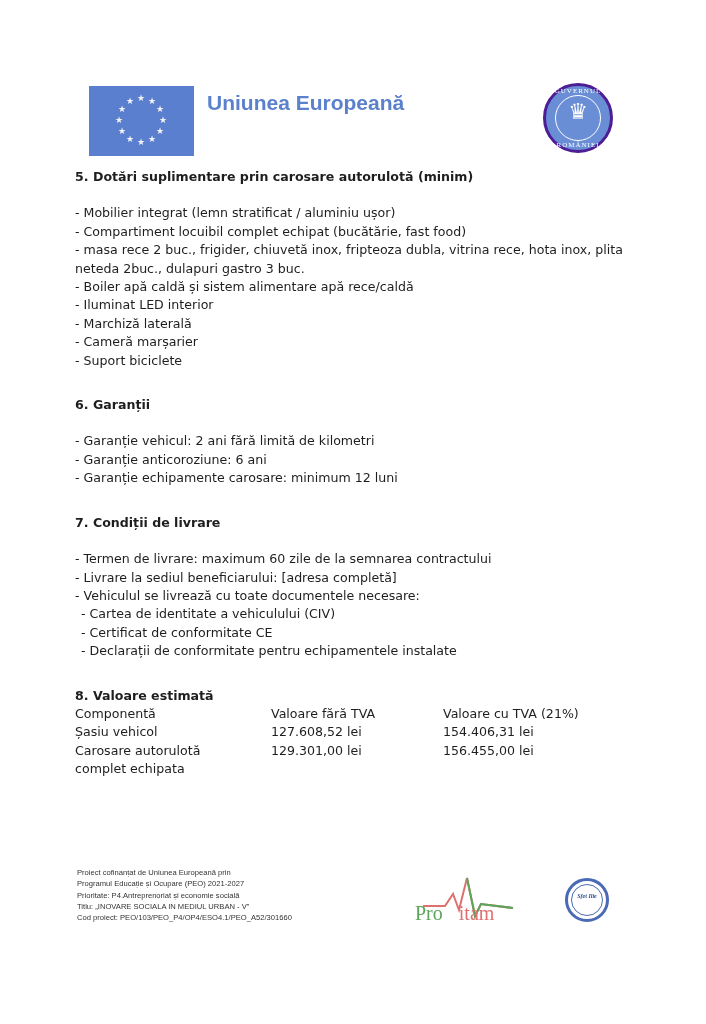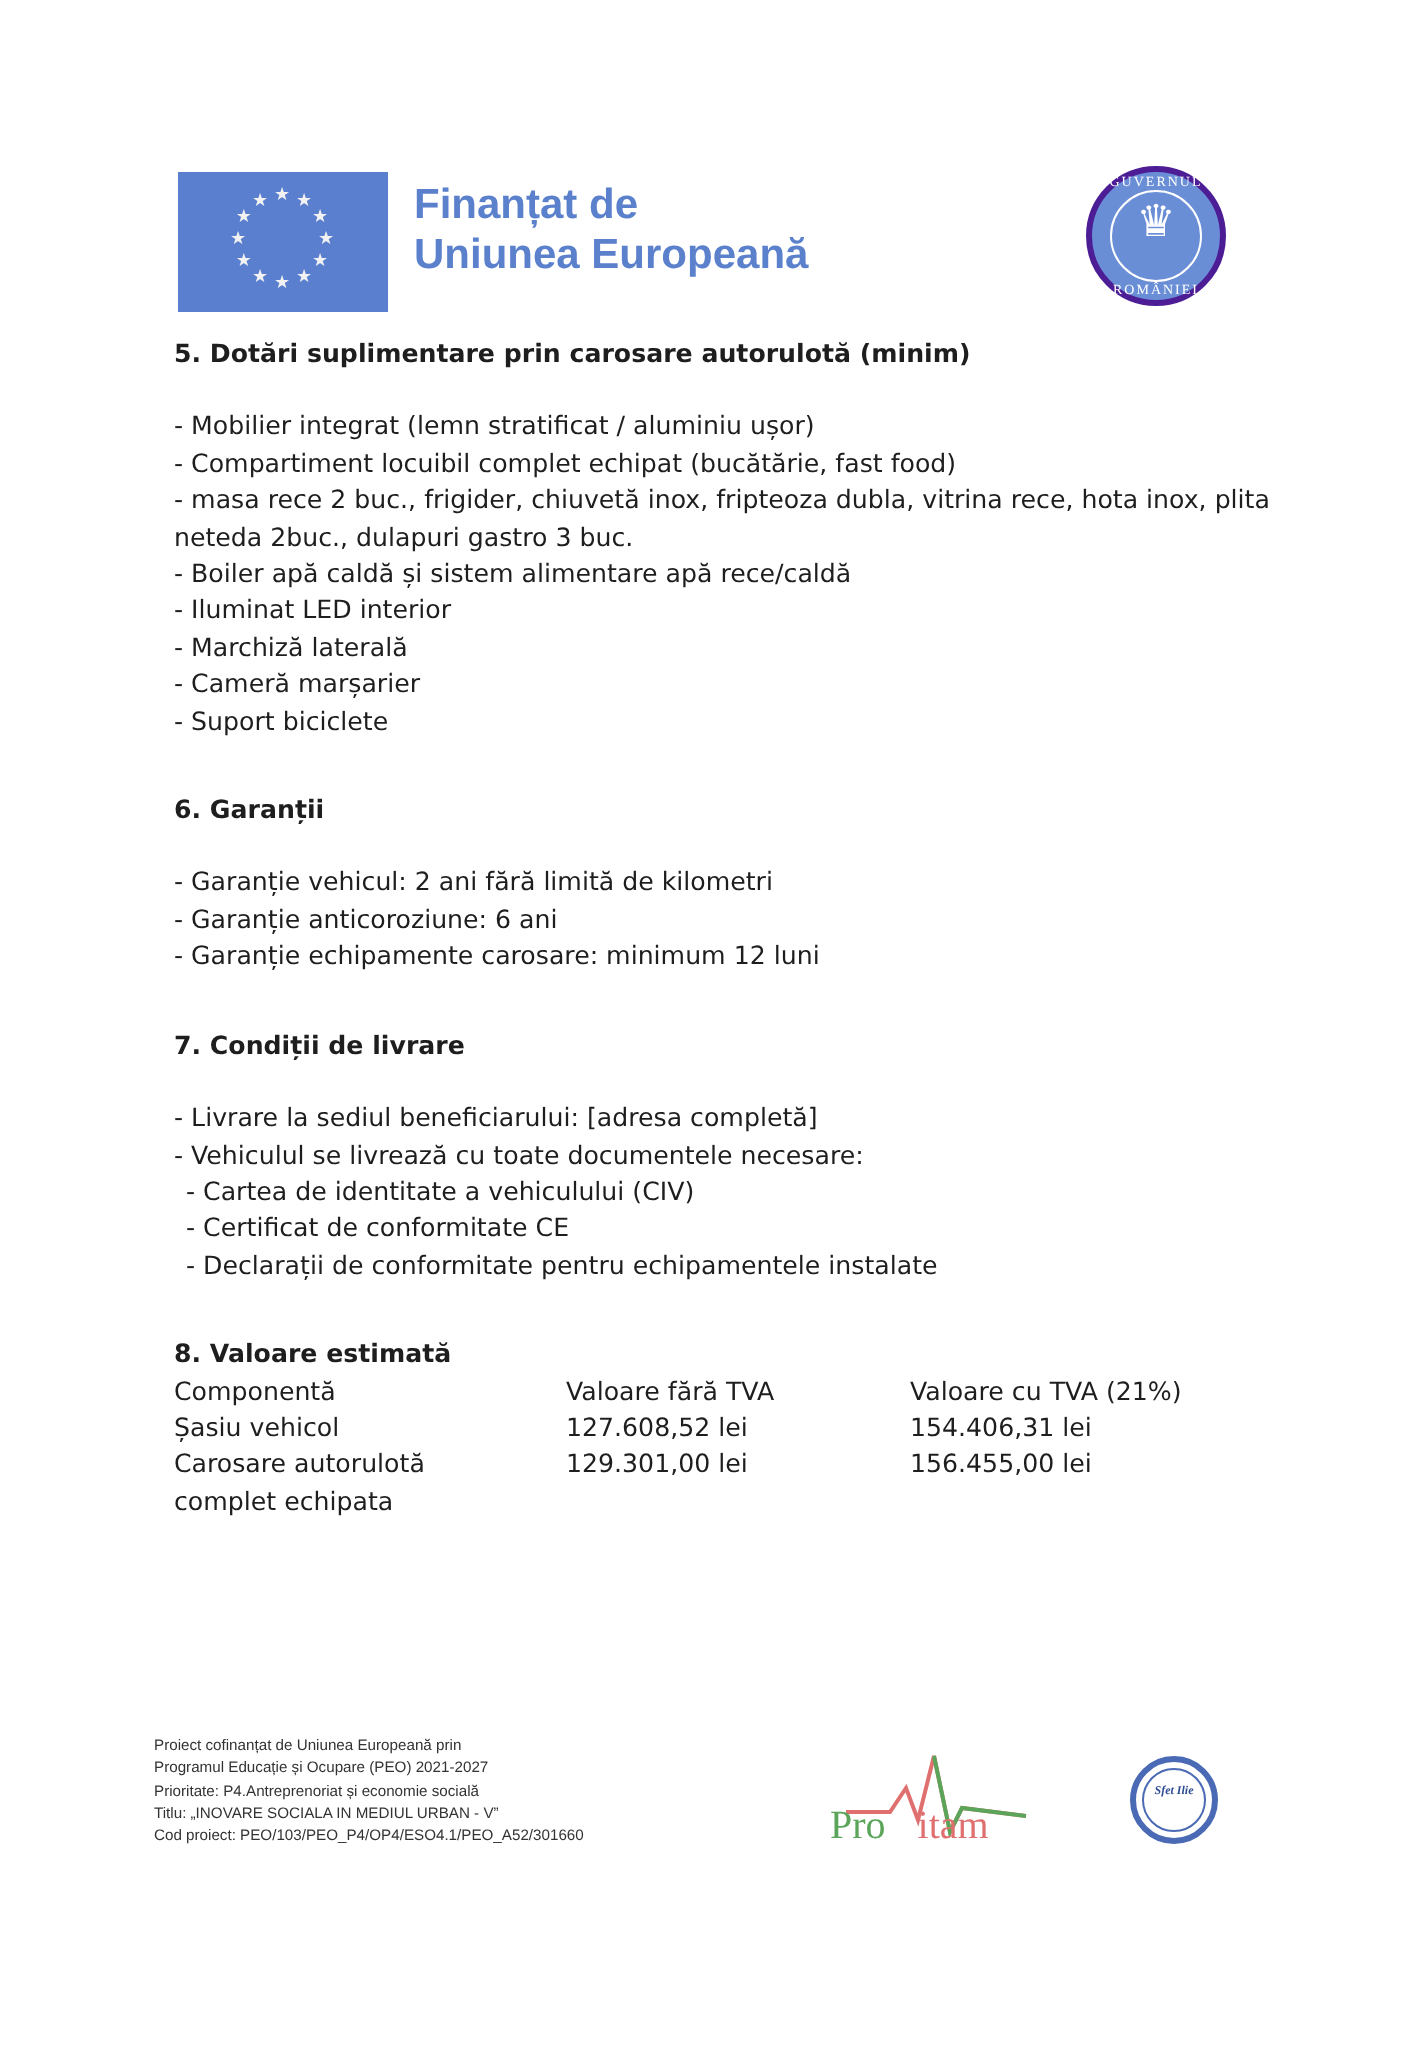--- a/index.html
+++ b/index.html
@@ -13,21 +13,21 @@
   .gov-seal { left: 543px; top: 83px; width: 70px; height: 70px; border-radius: 50%;
               border: 3px solid #4c1d95; box-sizing: border-box; background: #6a8ed6; }
   .gov-seal .inner { position: absolute; left: 9px; top: 9px; width: 46px; height: 46px; border-radius: 50%;
                      border: 1px solid #ffffff; box-sizing: border-box; }
   .gov-seal .eagle { position: absolute; left: 0; top: 14px; width: 100%; text-align: center; color: #fff; font-size: 22px; line-height: 24px; }
   .gov-seal .txt-top { position: absolute; top: 1px; width: 100%; text-align: center; color:#fff; font-size: 7px; letter-spacing: 1px; font-family: "Liberation Serif", serif; }
   .gov-seal .txt-bot { position: absolute; bottom: 1px; width: 100%; text-align: center; color:#fff; font-size: 7px; letter-spacing: 1px; font-family: "Liberation Serif", serif; }
 
   .content { left: 75px; top: 168px; width: 560px; font-size: 12.6px; line-height: 18.4px; }
   .h { font-weight: bold; margin: 0; }
-  .sec { margin-bottom: 0; margin-left: 12px; }
+  .sec { margin-bottom: 0; }
   .gap1 { height: 18px; }
   .gap2 { height: 26px; }
   ul.bul { list-style: none; margin: 0; padding: 0; }
   ul.bul li { margin: 0; padding: 0; }
   ul.sub { list-style: none; margin: 0; padding: 0 0 0 6px; }
 
   table.val { border-collapse: collapse; font-size: 12.6px; line-height: 18.4px; margin-top: 0; }
   table.val td, table.val th { padding: 0; vertical-align: top; text-align: left; font-weight: normal; }
   table.val .c1 { width: 176px; }
   table.val .c2 { width: 172px; }
@@ -53,21 +53,20 @@
     <span class="star" style="left: 66.0526px; top: 41px;">★</span>
     <span class="star" style="left: 58px; top: 49.0526px;">★</span>
     <span class="star" style="left: 47px; top: 52px;">★</span>
     <span class="star" style="left: 36px; top: 49.0526px;">★</span>
     <span class="star" style="left: 27.9474px; top: 41px;">★</span>
     <span class="star" style="left: 25px; top: 30px;">★</span>
     <span class="star" style="left: 27.9474px; top: 19px;">★</span>
     <span class="star" style="left: 36px; top: 10.9474px;">★</span>
   </div>
 <div class="abs funded">
-  <div>Finanțat de</div>
   <div>Uniunea Europeană</div>
 </div>
 <div class="abs gov-seal">
   <div class="txt-top">GUVERNUL</div>
   <div class="inner"></div>
   <div class="eagle">♛</div>
   <div class="txt-bot">ROMÂNIEI</div>
 </div>
 
 <div class="abs content">
@@ -96,20 +95,21 @@
       <li>- Garanție anticoroziune: 6 ani</li>
       <li>- Garanție echipamente carosare: minimum 12 luni</li>
     </ul>
   </div>
   <div class="gap2"></div>
 
   <div class="sec">
     <p class="h">7. Condiții de livrare</p>
     <div class="gap1"></div>
     <ul class="bul">
+      <li>- Termen de livrare: maximum 60 zile de la semnarea contractului</li>
       <li>- Livrare la sediul beneficiarului: [adresa completă]</li>
       <li>- Vehiculul se livrează cu toate documentele necesare:</li>
     </ul>
     <ul class="sub">
       <li>- Cartea de identitate a vehiculului (CIV)</li>
       <li>- Certificat de conformitate CE</li>
       <li>- Declarații de conformitate pentru echipamentele instalate</li>
     </ul>
   </div>
   <div class="gap2"></div>

